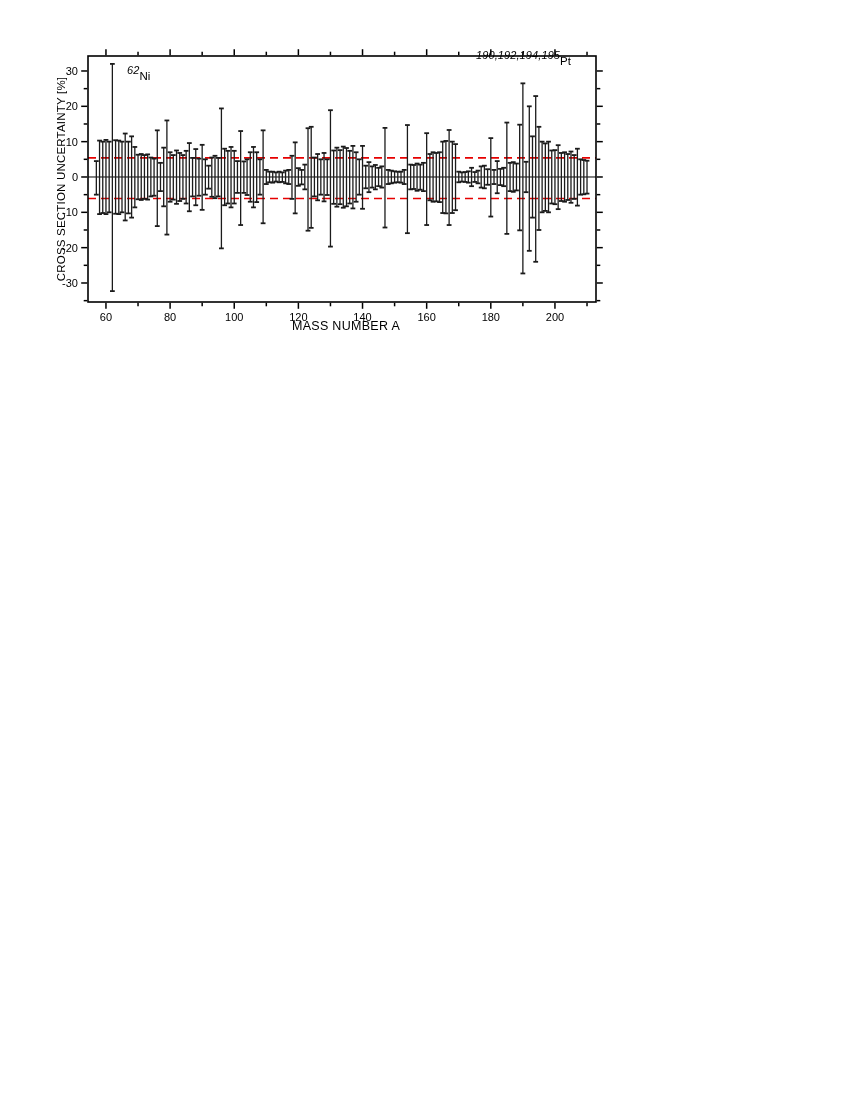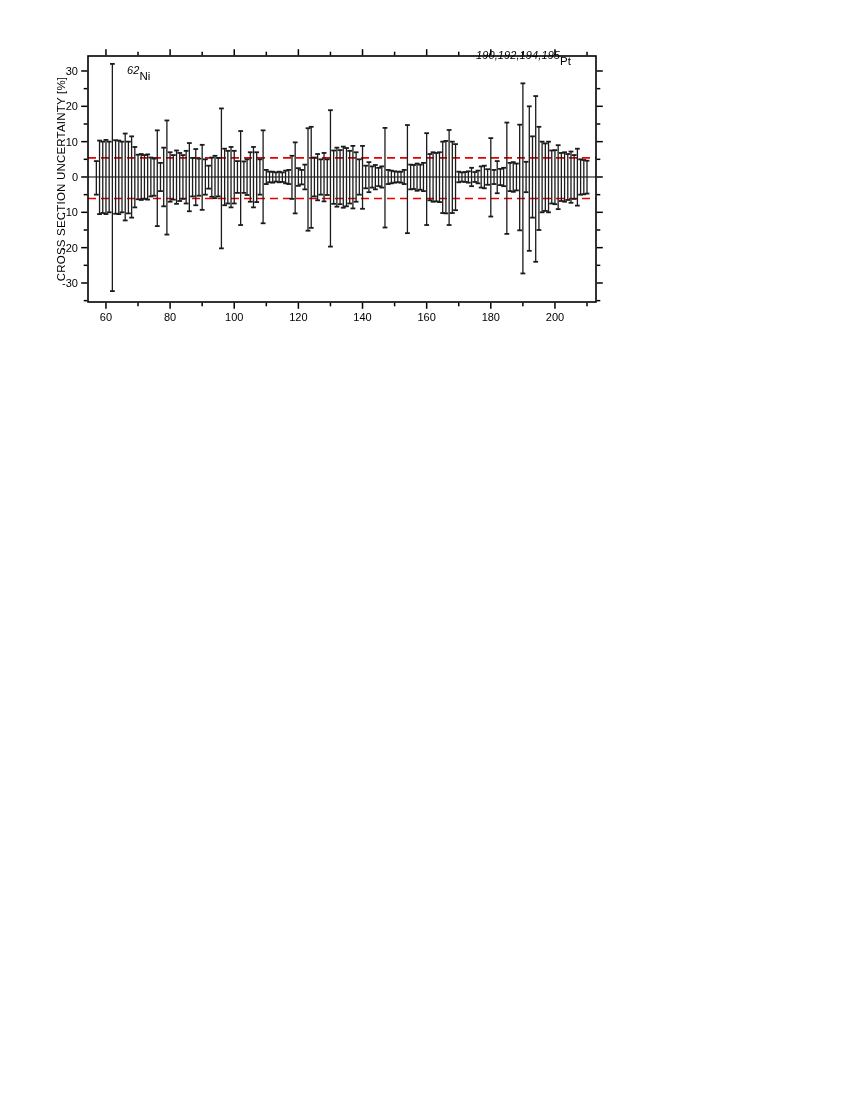--- a/index.html
+++ b/index.html
@@ -558,16 +558,17 @@
         <line x1="87.2" x2="83.7" y1="194.6532605573111" y2="194.6532605573111" stroke="#000" stroke-width="1.5"></line>
         <line x1="596.8" x2="600.3" y1="194.6532605573111" y2="194.6532605573111" stroke="#000" stroke-width="1.5"></line>
         <line x1="87.2" x2="83.7" y1="159.31858661304224" y2="159.31858661304224" stroke="#000" stroke-width="1.5"></line>
         <line x1="596.8" x2="600.3" y1="159.31858661304224" y2="159.31858661304224" stroke="#000" stroke-width="1.5"></line>
         <line x1="87.2" x2="83.7" y1="123.98391266877334" y2="123.98391266877334" stroke="#000" stroke-width="1.5"></line>
         <line x1="596.8" x2="600.3" y1="123.98391266877334" y2="123.98391266877334" stroke="#000" stroke-width="1.5"></line>
         <line x1="87.2" x2="83.7" y1="88.64923872450447" y2="88.64923872450447" stroke="#000" stroke-width="1.5"></line>
         <line x1="596.8" x2="600.3" y1="88.64923872450447" y2="88.64923872450447" stroke="#000" stroke-width="1.5"></line>
       </svg>
     <div class="ylabel">CROSS SECTION UNCERTAINTY [%]</div>
+    <div class="xlabel">MASS NUMBER A</div>
     <div class="annot annot-ni"><span class="sup">62</span><span>Ni</span></div>
     <div class="annot annot-pt"><span class="sup">190,192,194,195</span><span>Pt</span></div>
   </div>
 </div>
 
 </body></html>

